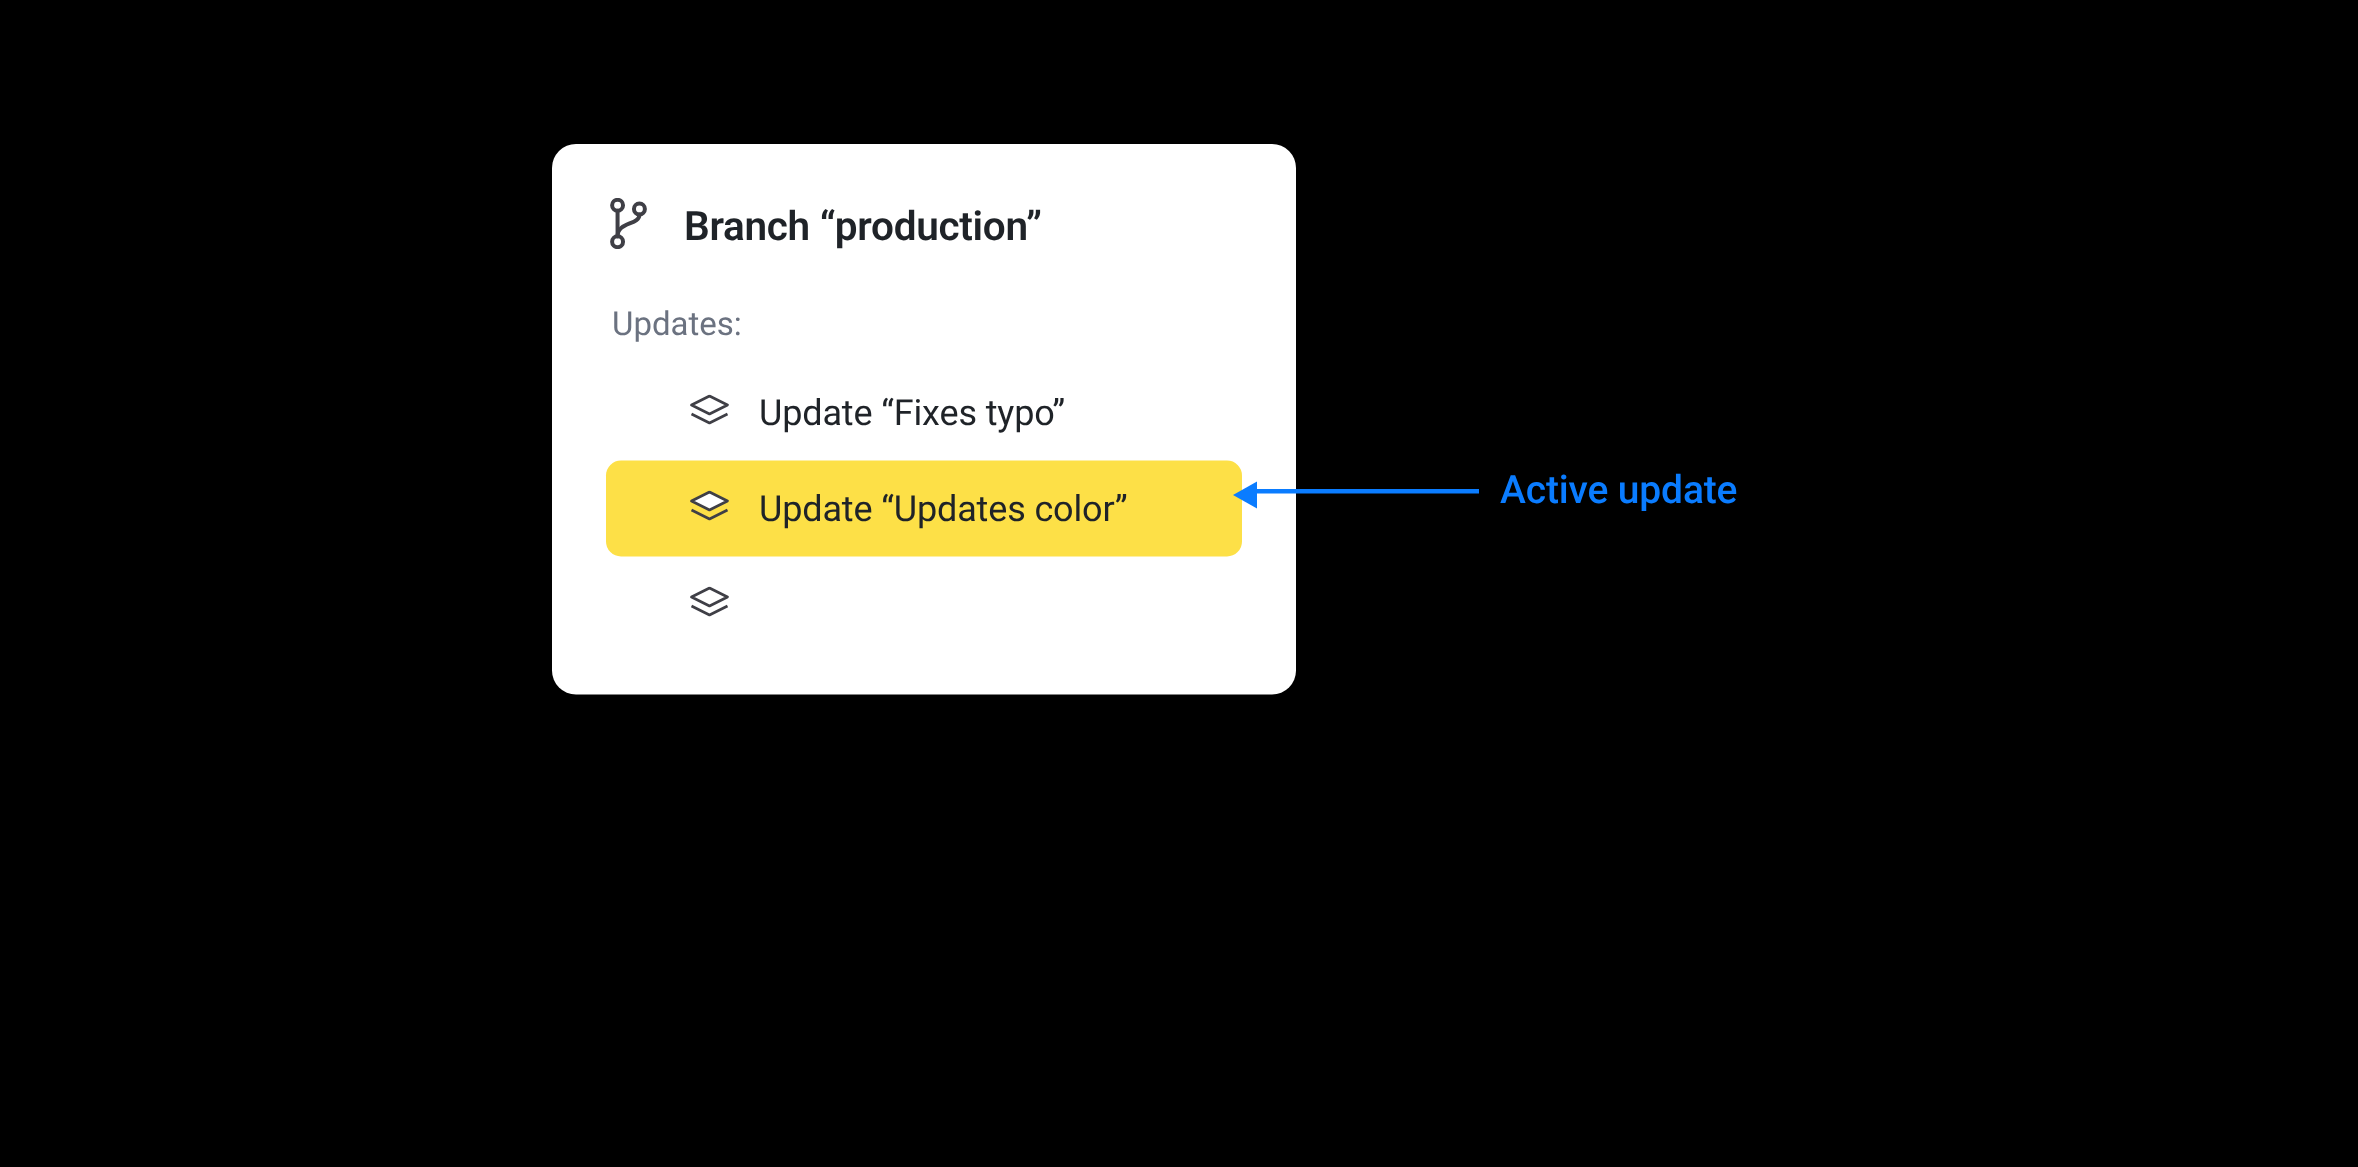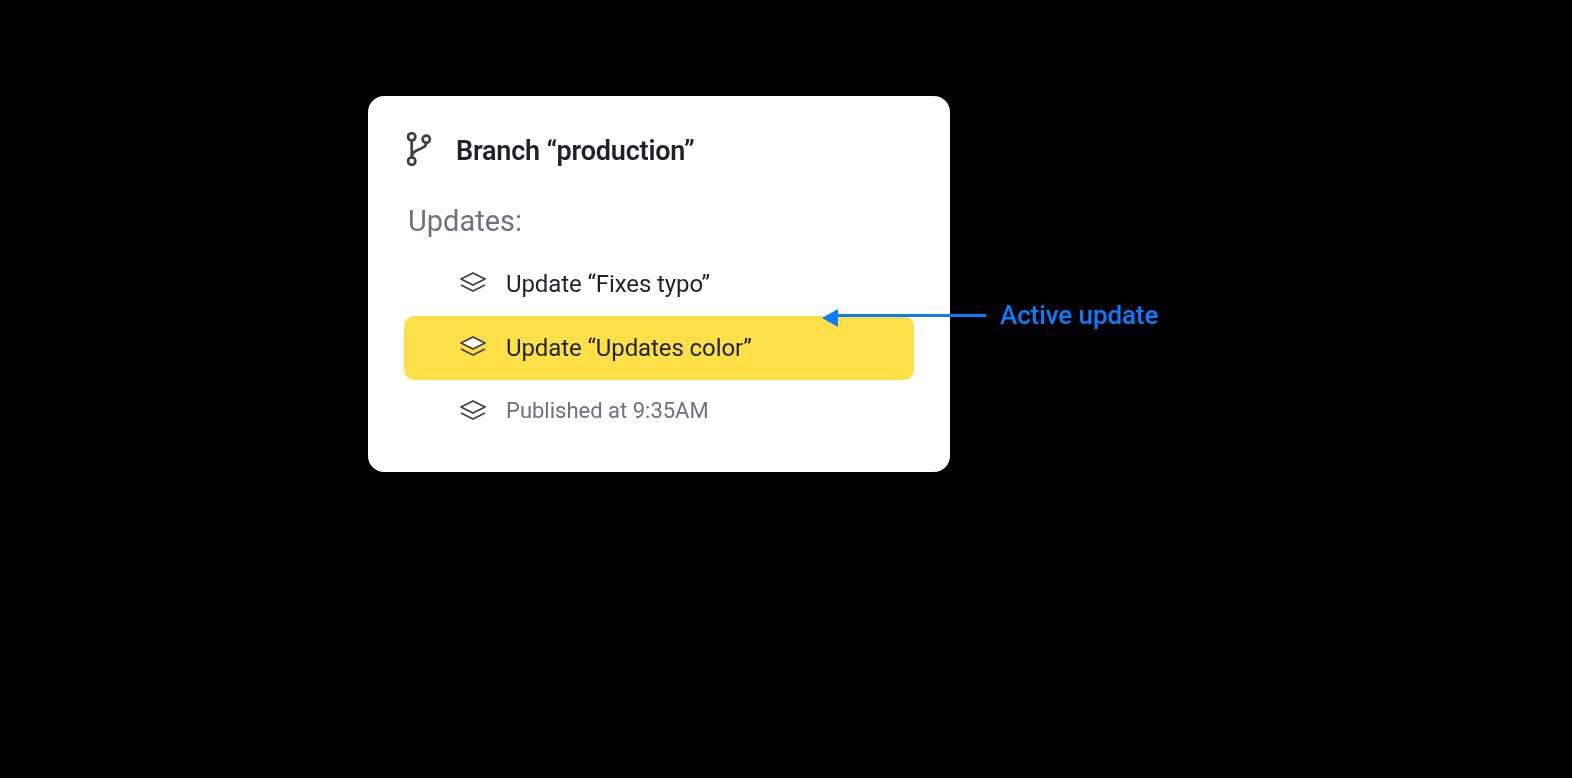--- a/index.html
+++ b/index.html
@@ -6,41 +6,41 @@
   html, body { width: 1572px; height: 778px; }
   body {
     background: #000;
     font-family: -apple-system, BlinkMacSystemFont, "Segoe UI", Roboto, Helvetica, Arial, sans-serif;
     position: relative;
   }
   .card {
     position: absolute;
     left: 368px;
     top: 96px;
-    width: 582px;
+    width: 496px;
     background: #fff;
     border-radius: 16px;
     box-shadow: 0 8px 24px rgba(0,0,0,.15);
     padding: 36px 36px 28px 36px;
   }
   .card-header {
     display: flex;
     align-items: center;
     gap: 22px;
     margin-bottom: 34px;
   }
   .card-header .icon { flex: 0 0 auto; color:#3f3f46; }
   .card-title {
     font-size: 27px;
     font-weight: 600;
     color: #1f2328;
     letter-spacing: -0.2px;
   }
   .section-label {
-    font-size: 29px;
+    font-size: 22px;
     color: #6b7280;
     margin: 0 0 14px 4px;
   }
   .updates-list { display: flex; flex-direction: column; gap: 0; }
   .update-item {
     display: flex;
     align-items: flex-start;
     gap: 20px;
     padding: 18px 18px 18px 56px;
     border-radius: 10px;
@@ -134,25 +134,24 @@
     </div>
 
     <div class="update-item">
       <span class="layer-icon">
         <svg width="26" height="22" viewBox="0 0 26 22" fill="none" stroke="currentColor" stroke-width="1.8" stroke-linejoin="round">
           <path d="M13 1 L25 7 L13 13 L1 7 Z" fill="#fff"></path>
           <path d="M1 13 L13 19 L25 13" fill="none"></path>
         </svg>
       </span>
       <div class="update-text">
-        <div class="update-sub">Published at 9:35AM</div>
       </div>
     </div>
 
   </div>
 </div>
 
-<div class="annotation" style="left:836px; top:300px;">
+<div class="annotation" style="left:836px; top:312px;">
   <div class="arrow-line">
     <div class="arrow-head"></div>
   </div>
   <div class="annotation-text">Active update</div>
 </div>
 
 </body></html>

